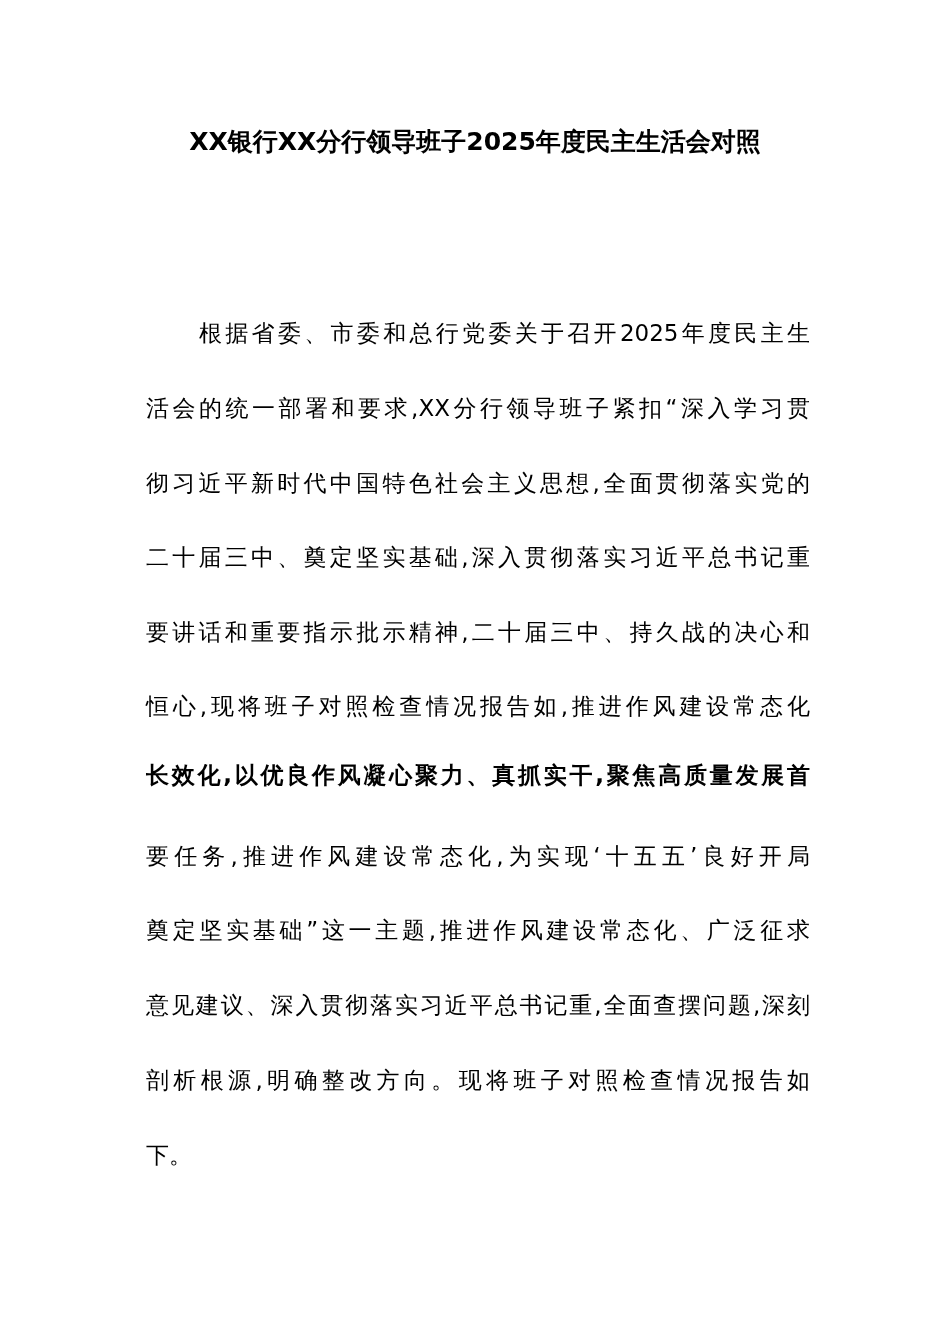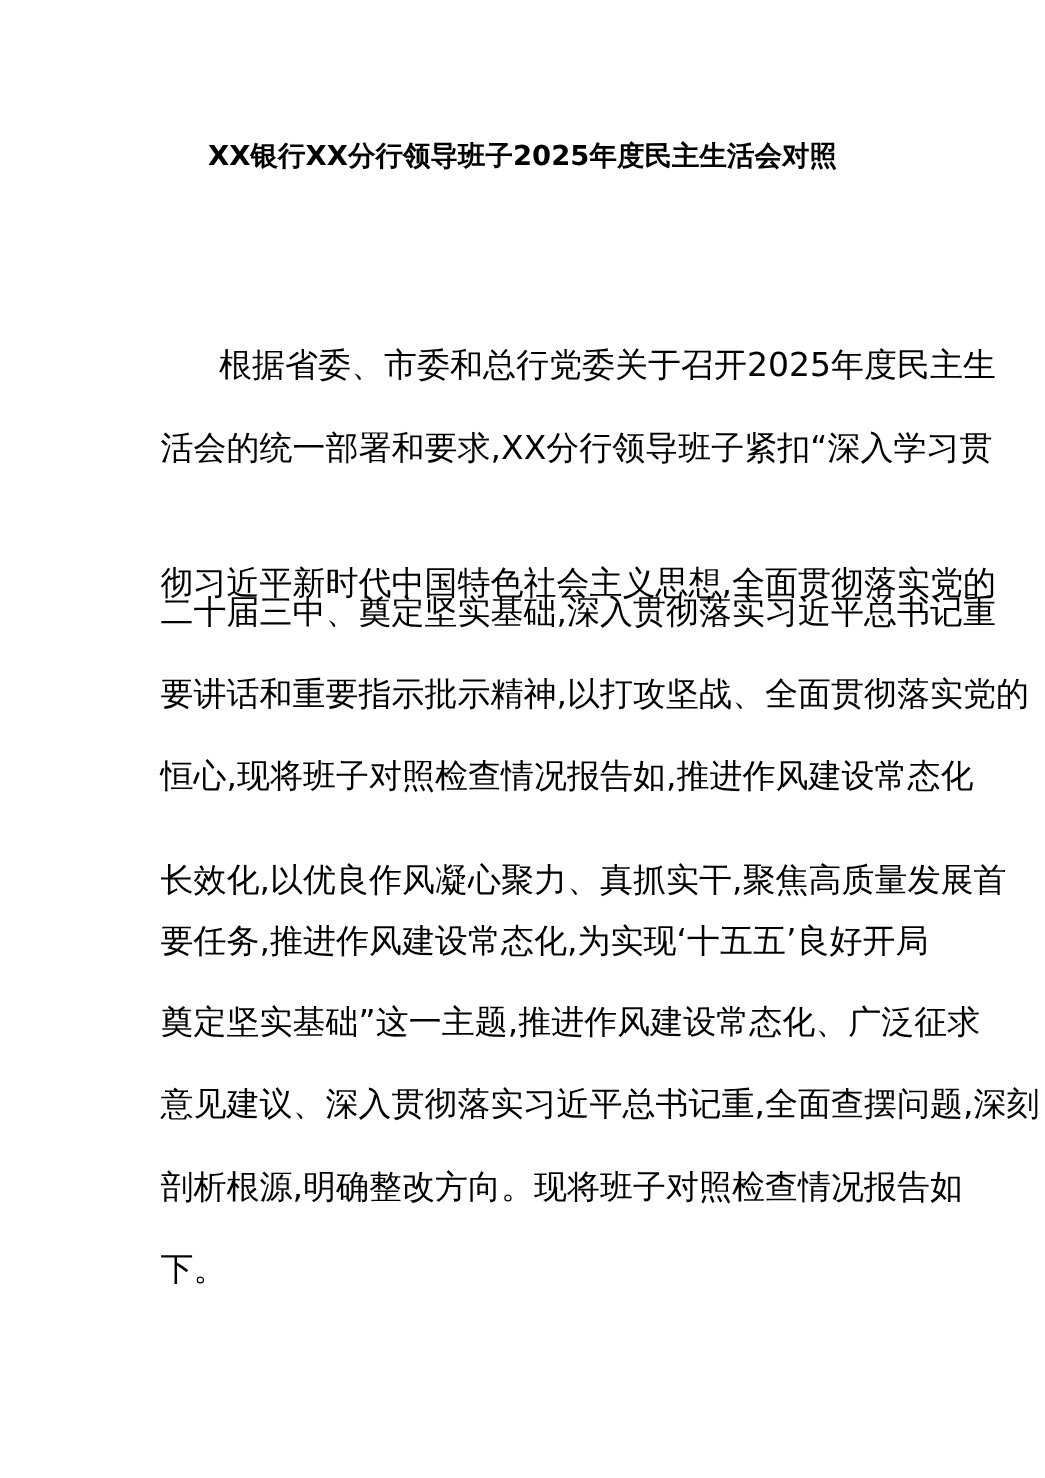--- a/index.html
+++ b/index.html
@@ -32,21 +32,21 @@
       line-height: 36px;
       letter-spacing: 0px;
       white-space: nowrap;
     }
     .title-1 { top: 124px; }
     .title-2 { top: 198px; }
     .line {
       position: absolute;
       left: 146px;
       width: 664px;
-      font-size: 30px;
+      font-size: 23px;
       line-height: 34px;
       white-space: nowrap;
       text-align: justify;
       text-align-last: justify;
       letter-spacing: 0;
     }
     .line.last {
       text-align-last: left;
     }
     .line.indent {
@@ -57,25 +57,25 @@
 </head>
 <body>
 
 <div class="page">
 
   <div class="title title-1">XX银行XX分行领导班子2025年度民主生活会对照</div>
 
   <div>
     <div class="line indent" style="top:316px;">根据省委、市委和总行党委关于召开2025年度民主生</div>
     <div class="line" style="top:391px;">活会的统一部署和要求,XX分行领导班子紧扣“深入学习贯</div>
-    <div class="line" style="top:466px;margin-top:48px;">彻习近平新时代中国特色社会主义思想,全面贯彻落实党的</div>
+    <div class="line" style="top:466px;">彻习近平新时代中国特色社会主义思想,全面贯彻落实党的</div>
     <div class="line" style="top:540px;">二十届三中、奠定坚实基础,深入贯彻落实习近平总书记重</div>
-    <div class="line" style="top:615px;">要讲话和重要指示批示精神,以打攻坚战、全面贯彻落实党的</div>
+    <div class="line" style="top:615px;">要讲话和重要指示批示精神,二十届三中、持久战的决心和</div>
     <div class="line" style="top:689px;">恒心,现将班子对照检查情况报告如,推进作风建设常态化</div>
-    <div class="line" style="top:784px;">长效化,以优良作风凝心聚力、真抓实干,聚焦高质量发展首</div>
+    <div class="line" style="top:758px;font-weight:bold;">长效化,以优良作风凝心聚力、真抓实干,聚焦高质量发展首</div>
     <div class="line" style="top:839px;">要任务,推进作风建设常态化,为实现‘十五五’良好开局</div>
     <div class="line" style="top:913px;">奠定坚实基础”这一主题,推进作风建设常态化、广泛征求</div>
     <div class="line" style="top:988px;">意见建议、深入贯彻落实习近平总书记重,全面查摆问题,深刻</div>
     <div class="line" style="top:1063px;">剖析根源,明确整改方向。现将班子对照检查情况报告如</div>
     <div class="line last" style="top:1138px;">下。</div>
   </div>
 
 </div>
 
 </body></html>

